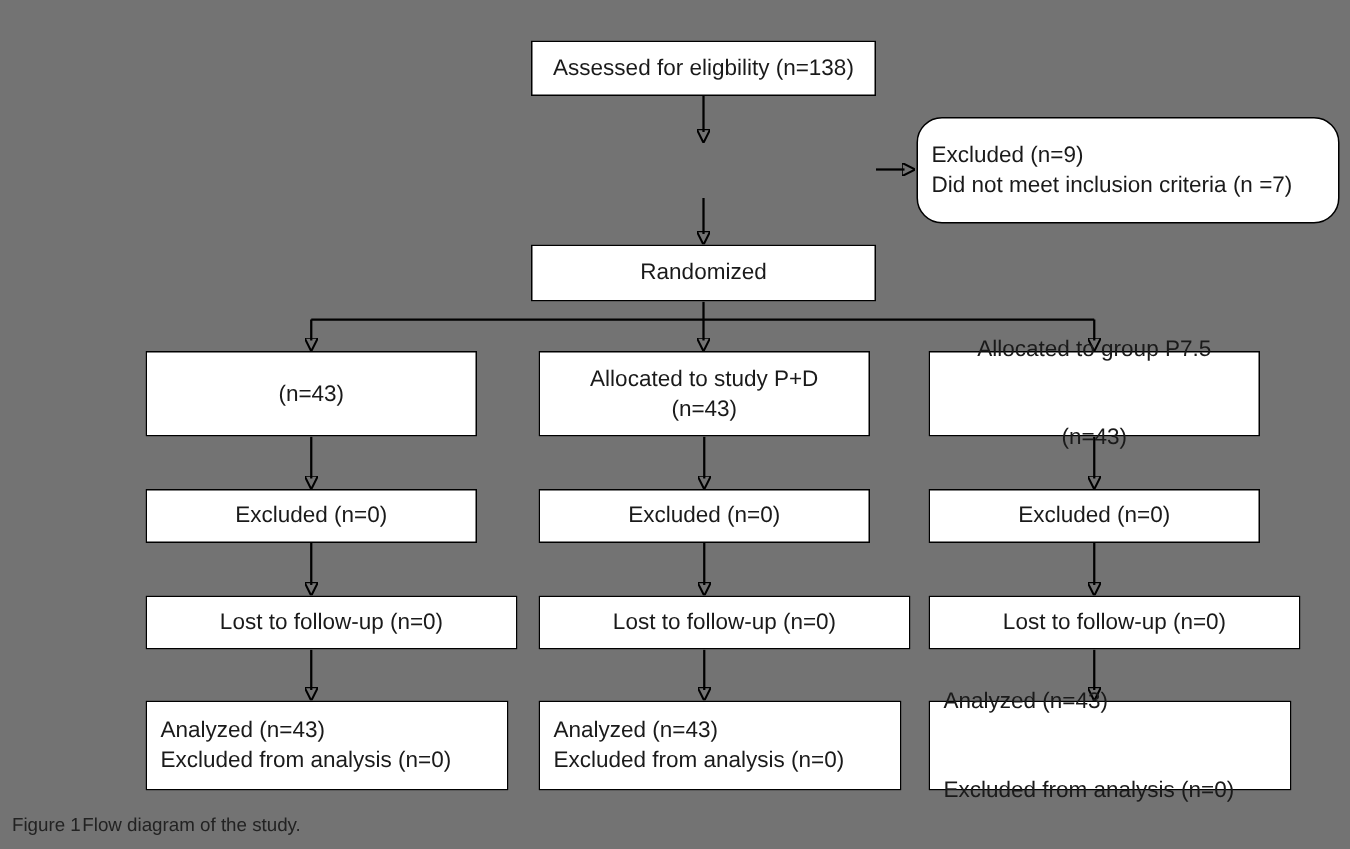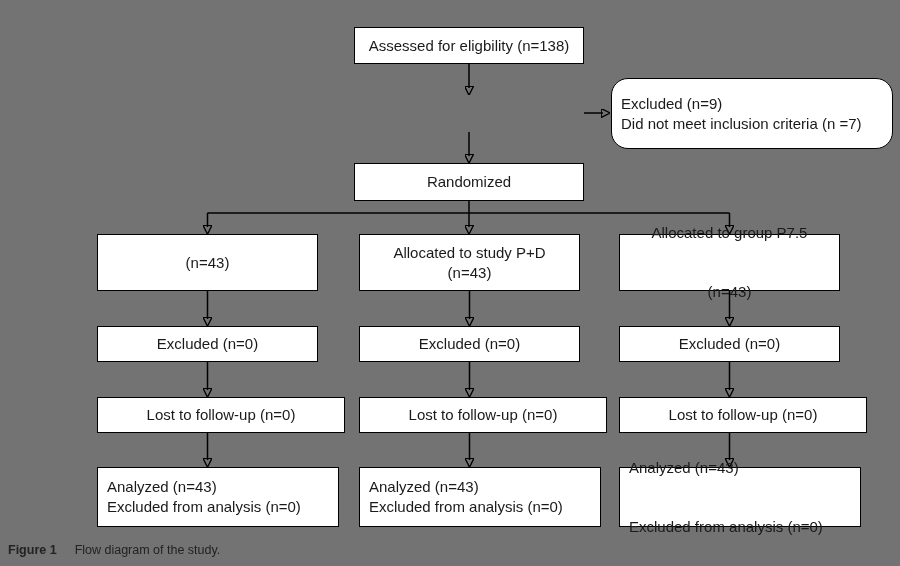--- a/index.html
+++ b/index.html
@@ -66,22 +66,22 @@
     fill: none;
   }
   .caption {
     position: absolute;
     left: 8px;
     top: 543px;
     font-size: 12.5px;
     color: #222222;
   }
   .caption .cap-label {
-    font-weight: 700;
-    margin-right: 18px;
+    font-weight: 400;
+    margin-right: 1px;
   }
 </style>
 </head>
 <body>
 
 <div id="stage">
 
   <svg id="connectors" viewBox="0 0 900 566" xmlns="http://www.w3.org/2000/svg">
     <defs>
       <marker id="ah" viewBox="0 0 10 10" refX="2" refY="5" markerWidth="9" markerHeight="9" markerUnits="userSpaceOnUse" orient="auto">

